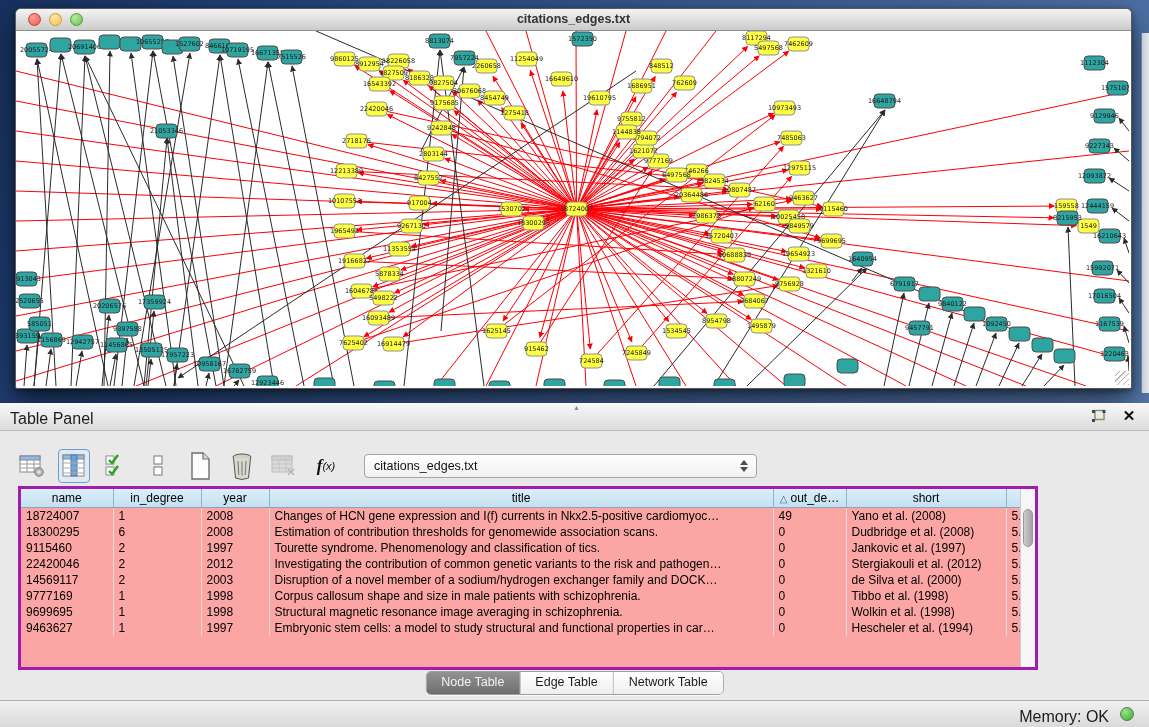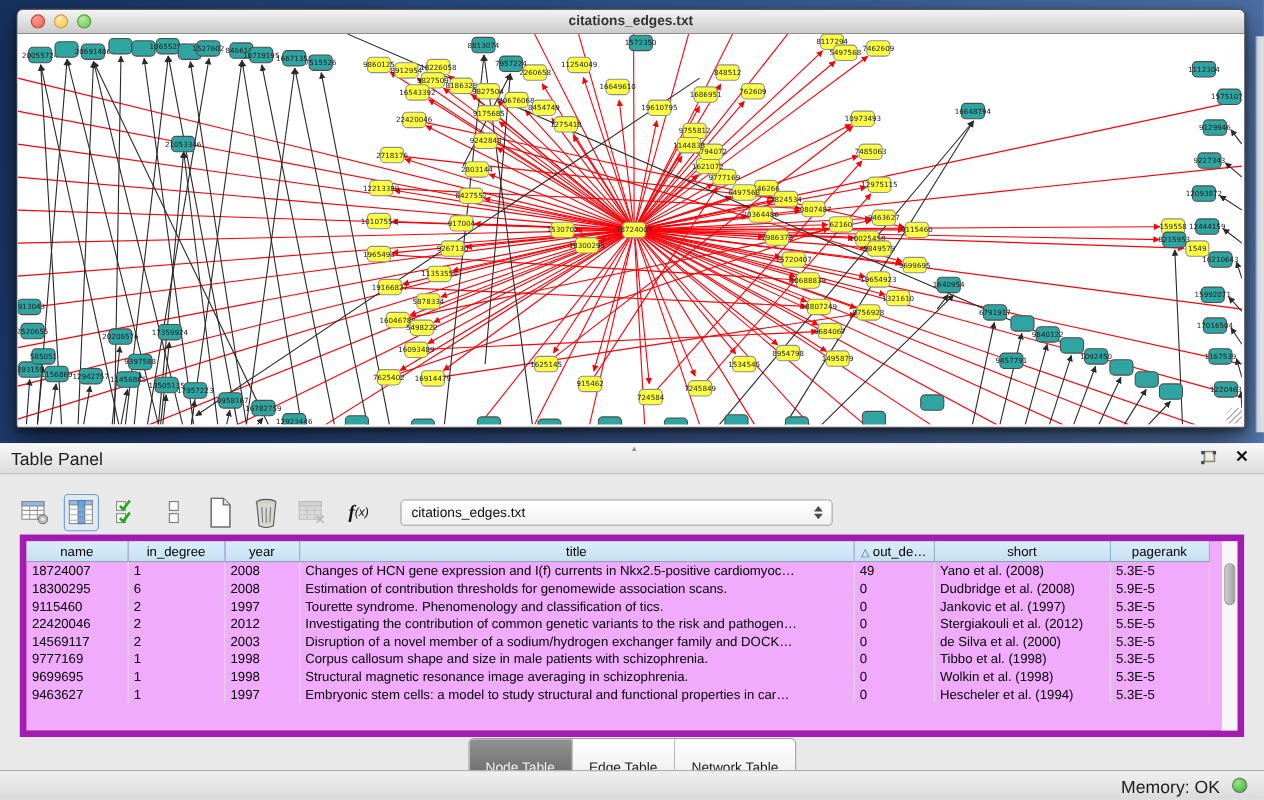--- a/index.html
+++ b/index.html
@@ -46,38 +46,38 @@
   .fx { font-size:15px; color:#111; }
   .fx i { font-family:"Liberation Serif", serif; font-weight:bold; font-size:17px; }
   .fx span { font-size:11px; font-style:italic; }
   .combo { margin-left:12px; width:393px; height:24px; border:1px solid #a5a5a5; border-radius:4px;
     background:linear-gradient(#ffffff,#f1f1f1); position:relative; font-size:12.5px;
     line-height:22px; color:#111; padding:0 26px 0 9px; box-shadow:inset 0 1px 1px rgba(255,255,255,.8); }
   .stepper { position:absolute; right:8px; top:5px; display:flex; flex-direction:column; gap:2px; }
   .stepper .up    { width:0; height:0; border-left:4px solid transparent; border-right:4px solid transparent; border-bottom:5px solid #4b4b4b; }
   .stepper .down  { width:0; height:0; border-left:4px solid transparent; border-right:4px solid transparent; border-top:5px solid #4b4b4b; }
 
-  .table-wrap { position:absolute; left:18px; top:83px; width:1113px; height:184px;
-    background:#f0abfc; border:6px solid #a21caf; overflow:hidden; }
+  .table-wrap { position:absolute; left:18px; top:83px; width:1020px; height:184px;
+    background:#fca5a5; border:3px solid #a21caf; overflow:hidden; }
   table { border-collapse:collapse; table-layout:fixed; width:1075px; }
   th { height:18px; background:linear-gradient(#daeefb,#c6e0f0); border-right:1px solid #93b4ca;
     border-bottom:1px solid #8aa5b8; font-weight:normal; font-size:12px; color:#000;
     text-align:center; overflow:hidden; white-space:nowrap; }
   th .sort { color:#38678f; font-size:10px; margin-right:3px; }
   td { height:16px; font-size:12px; color:#000; padding:0 2px 0 5px; border-right:1px solid #dcdcdc;
     white-space:nowrap; overflow:hidden; line-height:16px; }
   .vscroll { position:absolute; right:0; top:0; width:15px; height:182px;
     background:#f6f6f6; border-left:1px solid #cdcdcd; }
   .vthumb { position:absolute; left:2px; top:20px; width:10px; height:38px; border-radius:5px;
     background:linear-gradient(90deg,#cdcdcd,#a3a3a3); border:1px solid #989898; }
 
   .tabbar { position:absolute; left:50%; transform:translateX(-50%); top:268px; display:flex;
     border:1px solid #9e9e9e; border-radius:5px; overflow:hidden; background:#fff;
     box-shadow:0 1px 0 rgba(255,255,255,.8); }
-  .tab { padding:16px 15px; height:22px; line-height:21px; font-size:12.5px; color:#1c1c1c;
+  .tab { padding:0 15px; height:22px; line-height:21px; font-size:12.5px; color:#1c1c1c;
     background:linear-gradient(#ffffff,#efefef); border-right:1px solid #b2b2b2; }
   .tab:last-child { border-right:none; }
   .tab.selected { background:linear-gradient(#929292,#6e6e6e); color:#f2f2f2; }
 
   
   #status-bar { position:absolute; left:0; top:700px; width:1149px; height:27px;
     background:linear-gradient(#f0f0f0,#dadada); border-top:1px solid #b0b0b0; }
   .memory-label { position:absolute; right:40px; top:7px; font-size:16px; color:#1c1c1c; }
   .memory-dot { position:absolute; right:15px; top:6px; width:14px; height:14px; border-radius:50%;
     background:radial-gradient(circle at 35% 30%,#96e883,#2fae2f); border:1px solid #6d6d6d; }

